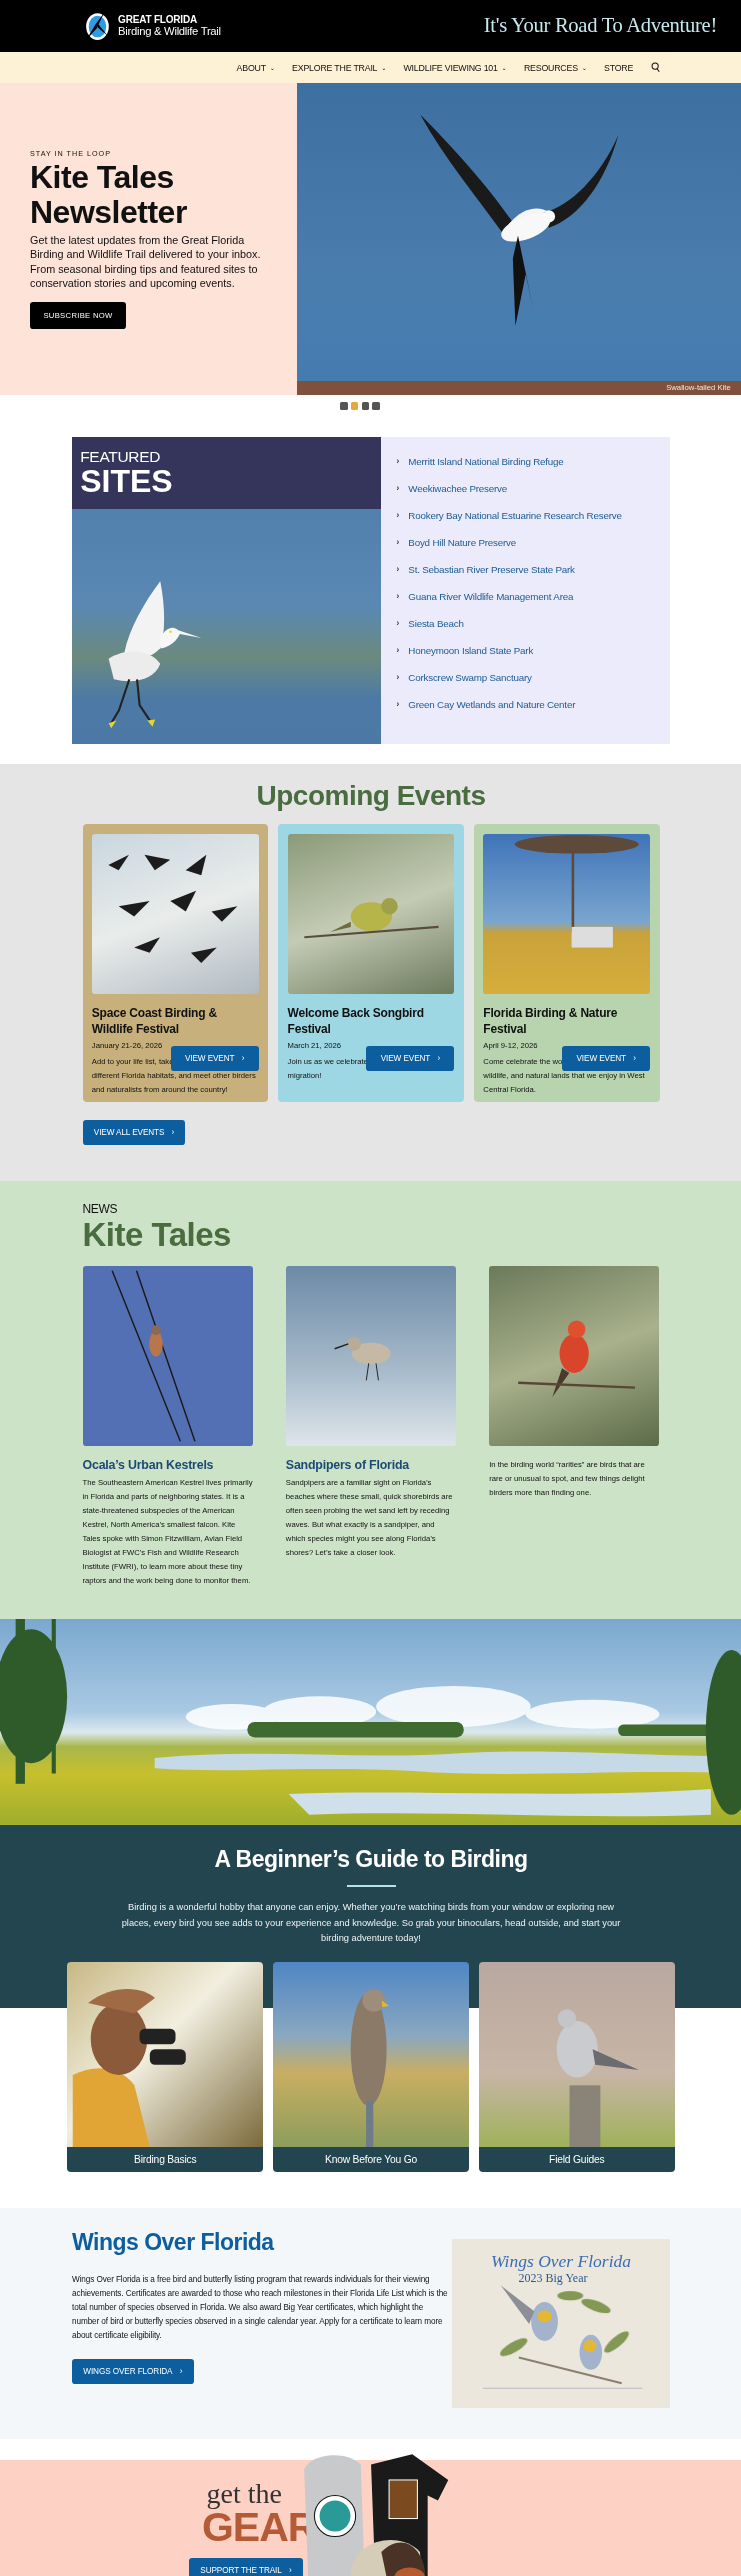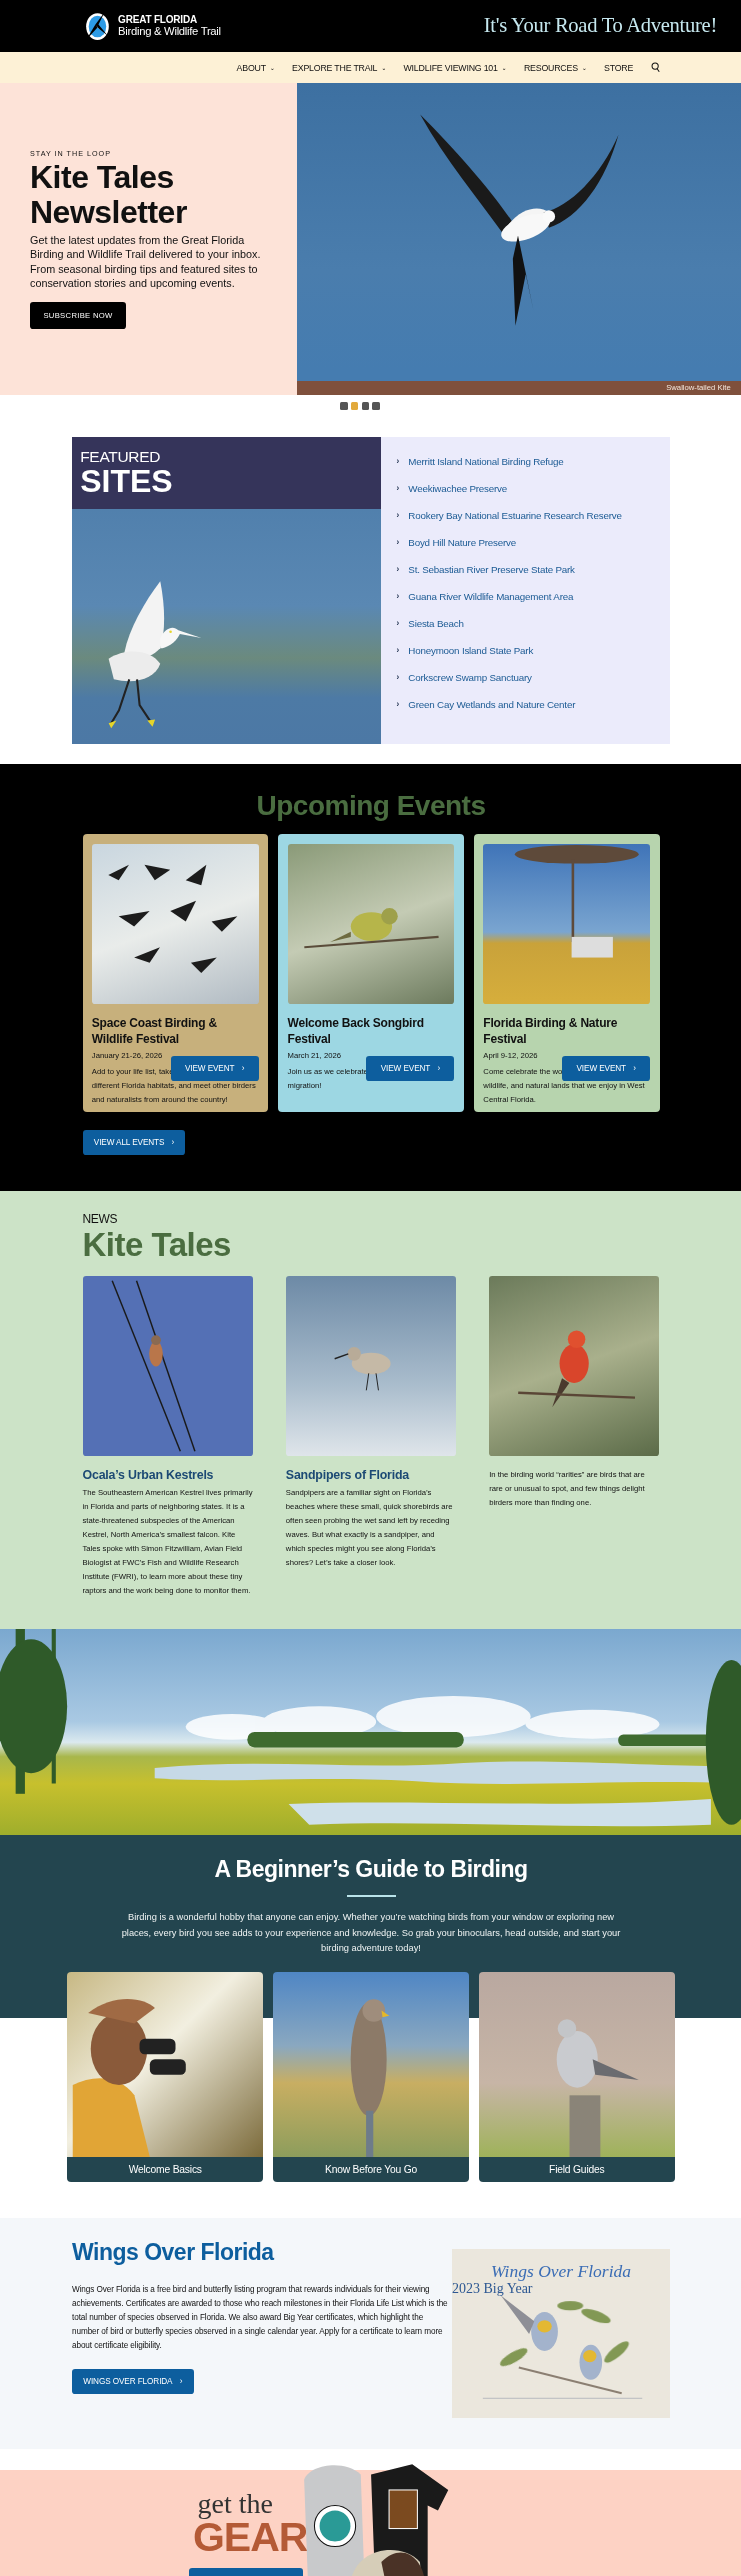--- a/index.html
+++ b/index.html
@@ -38,21 +38,21 @@
 .feat-left{width:309px;position:relative;background:linear-gradient(180deg,#4a7aa8 0%,#5a88b3 55%,#6b8a7e 72%,#4d7aa5 85%,#4c78a5 100%)}
 .feat-head{height:72px;background:#35345a;padding:11.3px 8.2px;color:#fff}
 .feat-head .f1{font-size:15.5px;letter-spacing:-0.3px}
 .feat-head .f2{font-size:32px;font-weight:bold;line-height:31px}
 .egret{position:absolute;left:15.5px;top:139px;width:160px;height:155px}
 .feat-right{flex:1;background:#ebebfb;padding:11.3px 15.5px}
 .site-link{display:flex;align-items:center;gap:9.3px;color:#1c5b94;font-size:9.8px;height:27px;letter-spacing:-0.2px}
 .site-link .chev{color:#1c2d4a;font-weight:bold;font-size:8.2px}
 
 
-.events{background:#000000;padding:26px 0 36px}
+.events{background:#e5e5e5;padding:16px 0 36px}
 .section-h-green{font-size:28px;font-weight:bold;color:#4a6d40;text-align:center;letter-spacing:-0.5px;margin-bottom:12.4px}
 .event-grid{width:577px;margin:0 auto;display:flex;gap:10.3px}
 .event-card{flex:1;border-radius:4.1px;padding:9.3px 9.3px 0;height:278px;position:relative}
 .event-img{height:160px;border-radius:3.1px;margin-bottom:12.4px;overflow:hidden;position:relative}
 .event-title{font-size:12px;line-height:15.5px;margin-bottom:4.1px;letter-spacing:-0.2px}
 .event-date{font-size:7.7px;margin-bottom:5.2px}
 .event-desc{font-size:7.7px;line-height:14px}
 .btn-blue{display:inline-flex;align-items:center;gap:7.2px;background:#0d5e9e;color:#fff;font-size:8.2px;padding:8.2px 11.3px;border-radius:3.1px;letter-spacing:-0.1px}
 .event-card .btn-blue{position:absolute;right:9.3px;bottom:31px;padding:8.2px 14.4px}
 .view-all{width:577px;margin:17.5px auto 0}
@@ -83,25 +83,25 @@
 .guide-label{height:25px;display:flex;align-items:center;justify-content:center;font-size:10.3px;color:#fff;letter-spacing:-0.2px}
 
 
 .wings{background:#f4f7fa;padding:20.6px 0 31px}
 .wings-inner{width:598px;margin:0 auto;display:flex;}
 .wings-left{flex:1;padding-left:0}
 .wings-title{font-size:23px;font-weight:bold;color:#0d5e9e;letter-spacing:-0.5px;margin-bottom:17.5px}
 .wings-text{font-size:8.2px;line-height:14px;margin-bottom:15.5px;letter-spacing:-0.1px}
 .cert{width:218px;height:169px;background:#ebe7dd;margin-top:10.3px;position:relative;overflow:hidden}
 .cert-title{position:absolute;top:12.4px;left:0;right:0;text-align:center;font-family:"Liberation Serif",serif;font-style:italic;font-size:17.5px;color:#3b6db5}
-.cert-sub{position:absolute;top:32px;left:0;right:16px;font-family:"Liberation Serif",serif;font-size:14px;color:#2d5893}
+.cert-sub{position:absolute;top:32px;left:0;right:16px;text-align:center;font-family:"Liberation Serif",serif;font-size:12px;color:#2d5893}
 
 
 .gear{background:#fdd2c4;height:155px;position:relative;margin-top:20.6px;overflow:visible}
-.gear-text{position:absolute;left:196px;top:20.6px;text-align:right;width:77px}
+.gear-text{position:absolute;left:205px;top:20.6px;text-align:right;width:77px}
 .gear-the{font-family:"Liberation Serif",serif;font-size:28px;color:#333;line-height:27px}
 .gear-big{font-size:41px;font-weight:bold;color:#b45a36;line-height:41px;letter-spacing:-1px;position:relative;left:-3.1px}
 .gear-btn{position:absolute;left:189px;top:98px;padding:8.2px 11.3px}
 .merch{position:absolute;left:299px;top:-10.3px;width:175px;height:170px}
 </style>
 </head>
 <body>
 
 <header>
   <div class="topbar">
@@ -381,21 +381,21 @@
       <a class="guide-card">
         <div class="guide-img" style="background:linear-gradient(135deg,#c7b884 0%,#f2efe0 45%,#7b6a3a 100%)">
           <svg width="100%" height="100%" viewBox="0 0 360 360">
               <path d="M0 360 L0 220 C40 200 90 200 120 240 L150 360Z" fill="#e1a536"></path>
               <ellipse cx="90" cy="150" rx="55" ry="70" fill="#8a5a3a"></ellipse>
               <rect x="130" y="130" width="70" height="30" rx="10" fill="#222"></rect>
               <rect x="150" y="170" width="70" height="30" rx="10" fill="#222"></rect>
               <path d="M30 80 C80 40 140 50 160 70 L120 100Z" fill="#a06a44"></path>
             </svg>
         </div>
-        <div class="guide-label">Welcome Basics</div>
+        <div class="guide-label">Birding Basics</div>
       </a>
       <a class="guide-card">
         <div class="guide-img" style="background:linear-gradient(180deg,#4f86c4 0%,#8aa8c0 40%,#c8ae62 60%,#8d9d5c 100%)">
           <svg width="100%" height="100%" viewBox="0 0 360 360">
               <ellipse cx="175" cy="170" rx="35" ry="110" fill="#8c7a68"></ellipse>
               <circle cx="185" cy="75" r="22" fill="#9f8d7c"></circle>
               <path d="M200 75 L215 85 L202 88Z" fill="#e4b82a"></path>
               <rect x="170" y="270" width="14" height="90" fill="#6e7c8a"></rect>
             </svg>
         </div>

